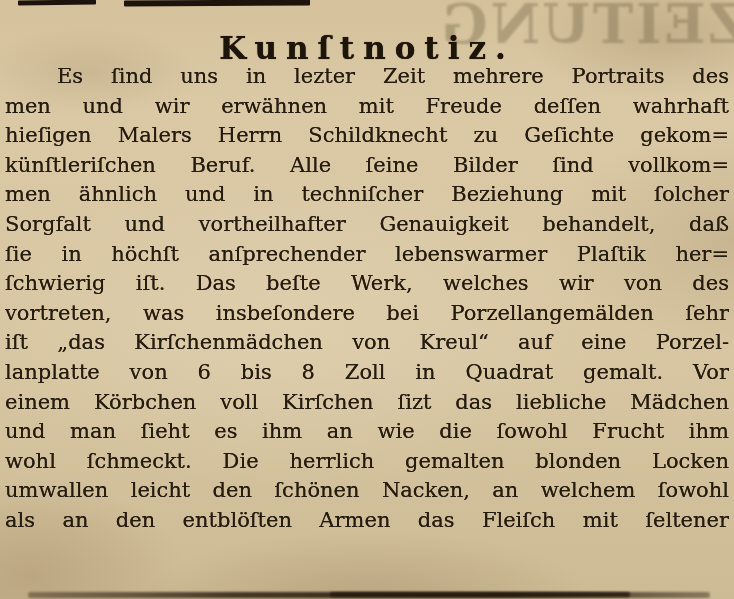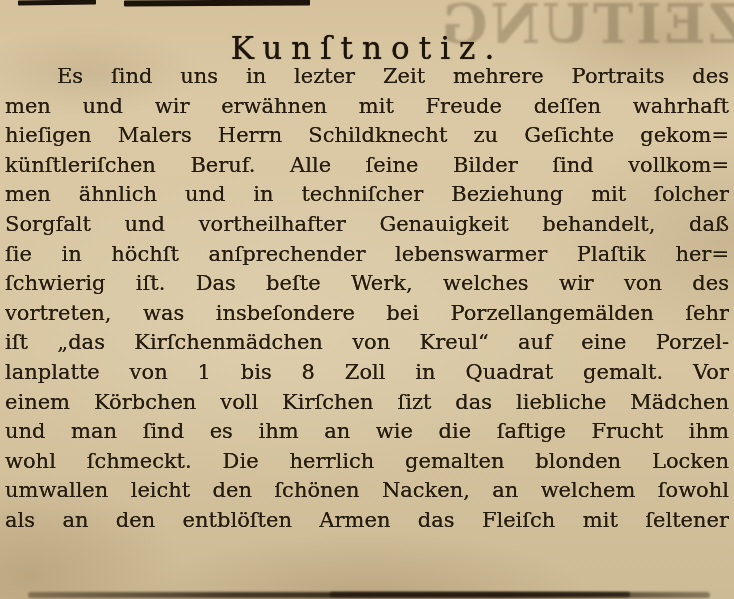--- a/index.html
+++ b/index.html
@@ -27,21 +27,21 @@
     transform:scaleX(-1);
     font-weight:bold;font-size:54px;letter-spacing:3px;
     color:rgba(122,106,74,.42);
     filter:blur(1.2px);
     white-space:nowrap;overflow:hidden;
     font-family:"DejaVu Serif","Liberation Serif",serif;
   }
   .headline{
     position:absolute;top:9px;left:0;width:100%;
     text-align:center;
-    font-size:31px;font-weight:normal;
+    font-size:31px;font-weight:bold;
     letter-spacing:9px;
     color:#1d140a;
     text-shadow:0 0 .8px #1d140a;
   }
   .body-text{
     position:absolute;top:62px;left:5px;right:5px;
   }
   .tline{
     height:29.6px;line-height:29.6px;
     font-size:21px;font-weight:normal;
@@ -78,23 +78,23 @@
     <div class="tline indent">Es ſind uns in lezter Zeit mehrere Portraits des</div>
     <div class="tline">men und wir erwähnen mit Freude deſſen wahrhaft</div>
     <div class="tline">hieſigen Malers Herrn Schildknecht zu Geſichte gekom=</div>
     <div class="tline">künſtleriſchen Beruf.  Alle ſeine Bilder ſind vollkom=</div>
     <div class="tline">men ähnlich und in techniſcher Beziehung mit ſolcher</div>
     <div class="tline">Sorgfalt und vortheilhafter Genauigkeit behandelt, daß</div>
     <div class="tline">ſie in höchſt anſprechender lebenswarmer Plaſtik her=</div>
     <div class="tline">ſchwierig iſt.  Das beſte Werk, welches wir von des</div>
     <div class="tline">vortreten, was insbeſondere bei Porzellangemälden ſehr</div>
     <div class="tline">iſt „das Kirſchenmädchen von Kreul“ auf eine Porzel-</div>
-    <div class="tline">lanplatte von 1 bis 8 Zoll in Quadrat gemalt.  Vor</div>
+    <div class="tline">lanplatte von 6 bis 8 Zoll in Quadrat gemalt.  Vor</div>
     <div class="tline">einem Körbchen voll Kirſchen ſizt das liebliche Mädchen</div>
-    <div class="tline">und man ſind es ihm an wie die ſaftige Frucht ihm</div>
+    <div class="tline">und man ſieht es ihm an wie die ſowohl Frucht ihm</div>
     <div class="tline">wohl ſchmeckt.  Die herrlich gemalten blonden Locken</div>
     <div class="tline">umwallen leicht den ſchönen Nacken, an welchem ſowohl</div>
     <div class="tline">als an den entblöſten Armen das Fleiſch mit ſeltener</div>
   </div>
 
   <div class="rule-bottom"></div>
   <div class="rule-bottom2"></div>
 </div>
 
 </body></html>

